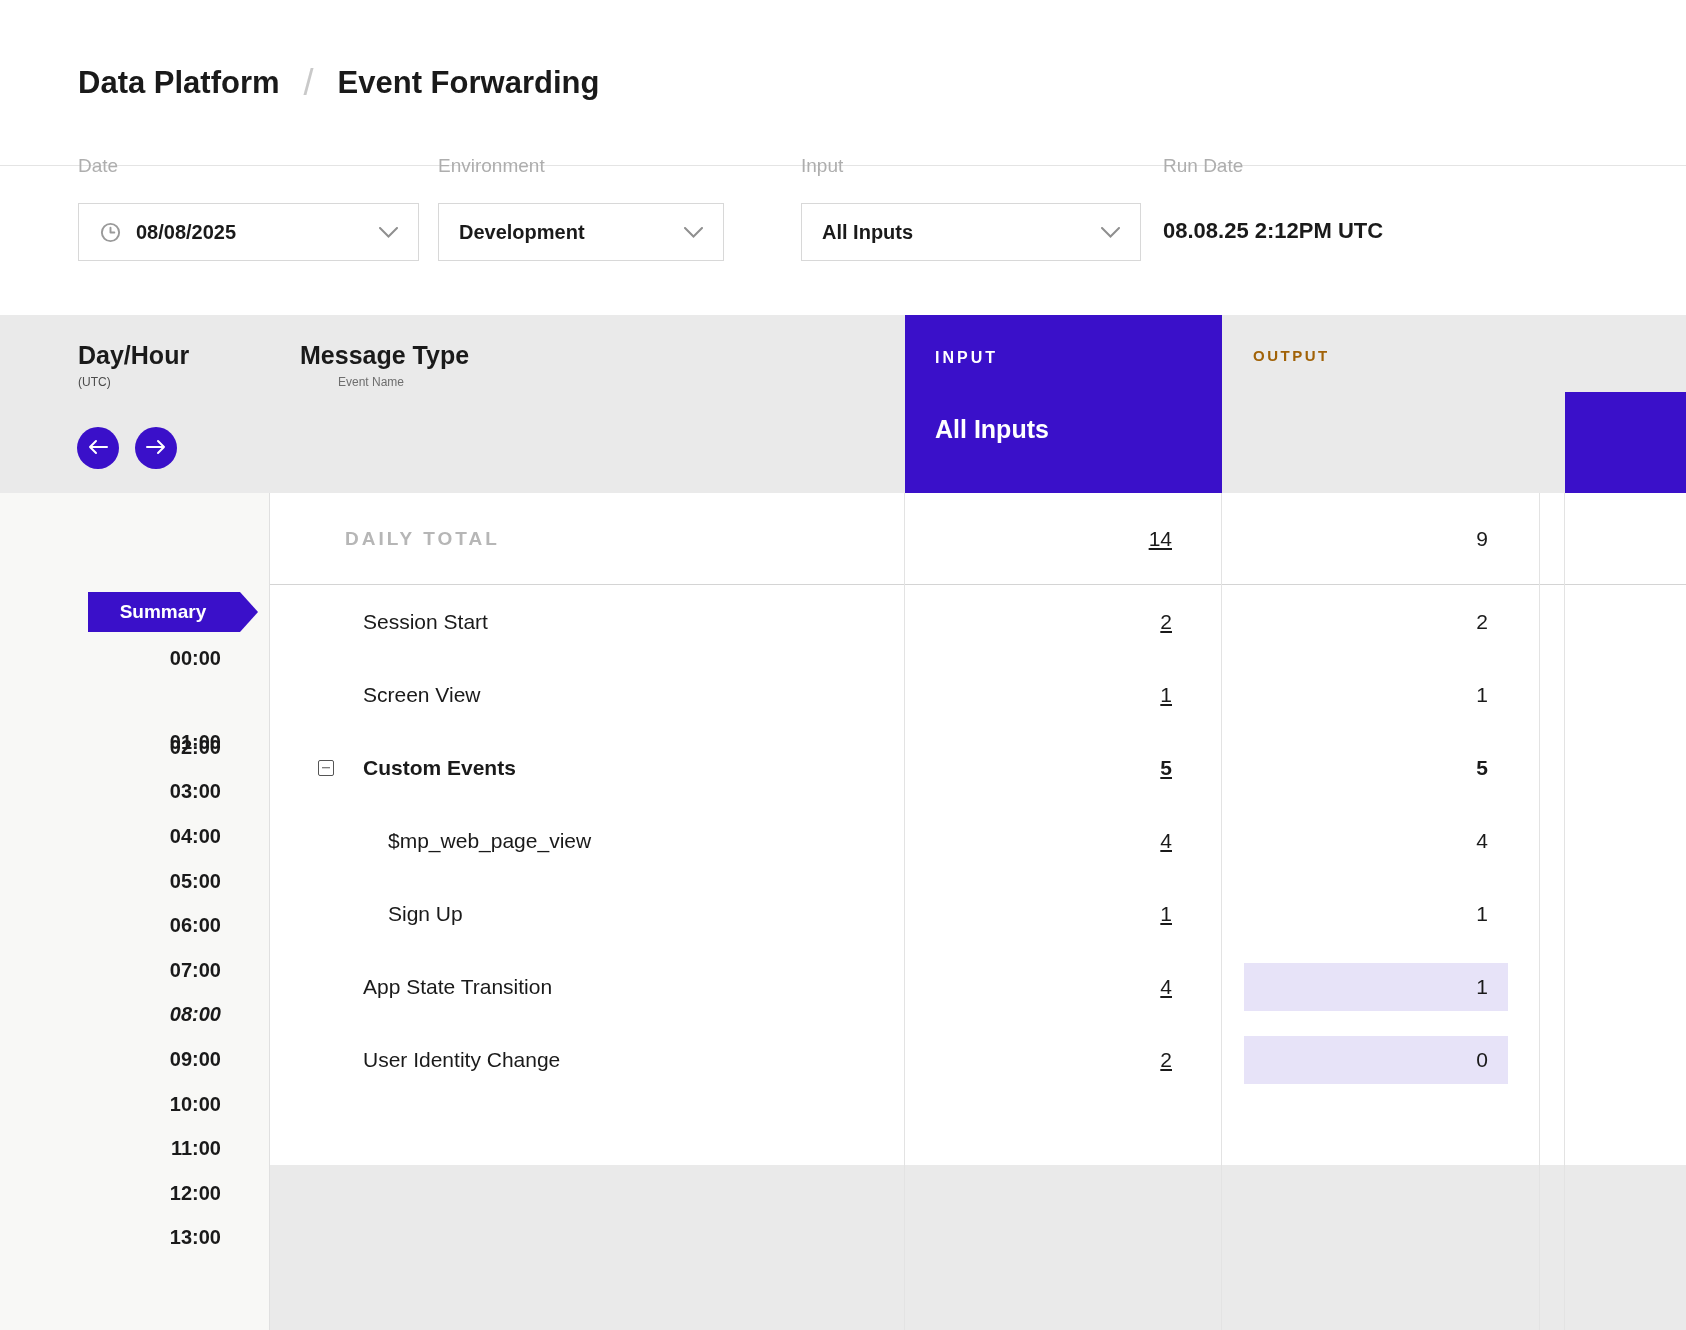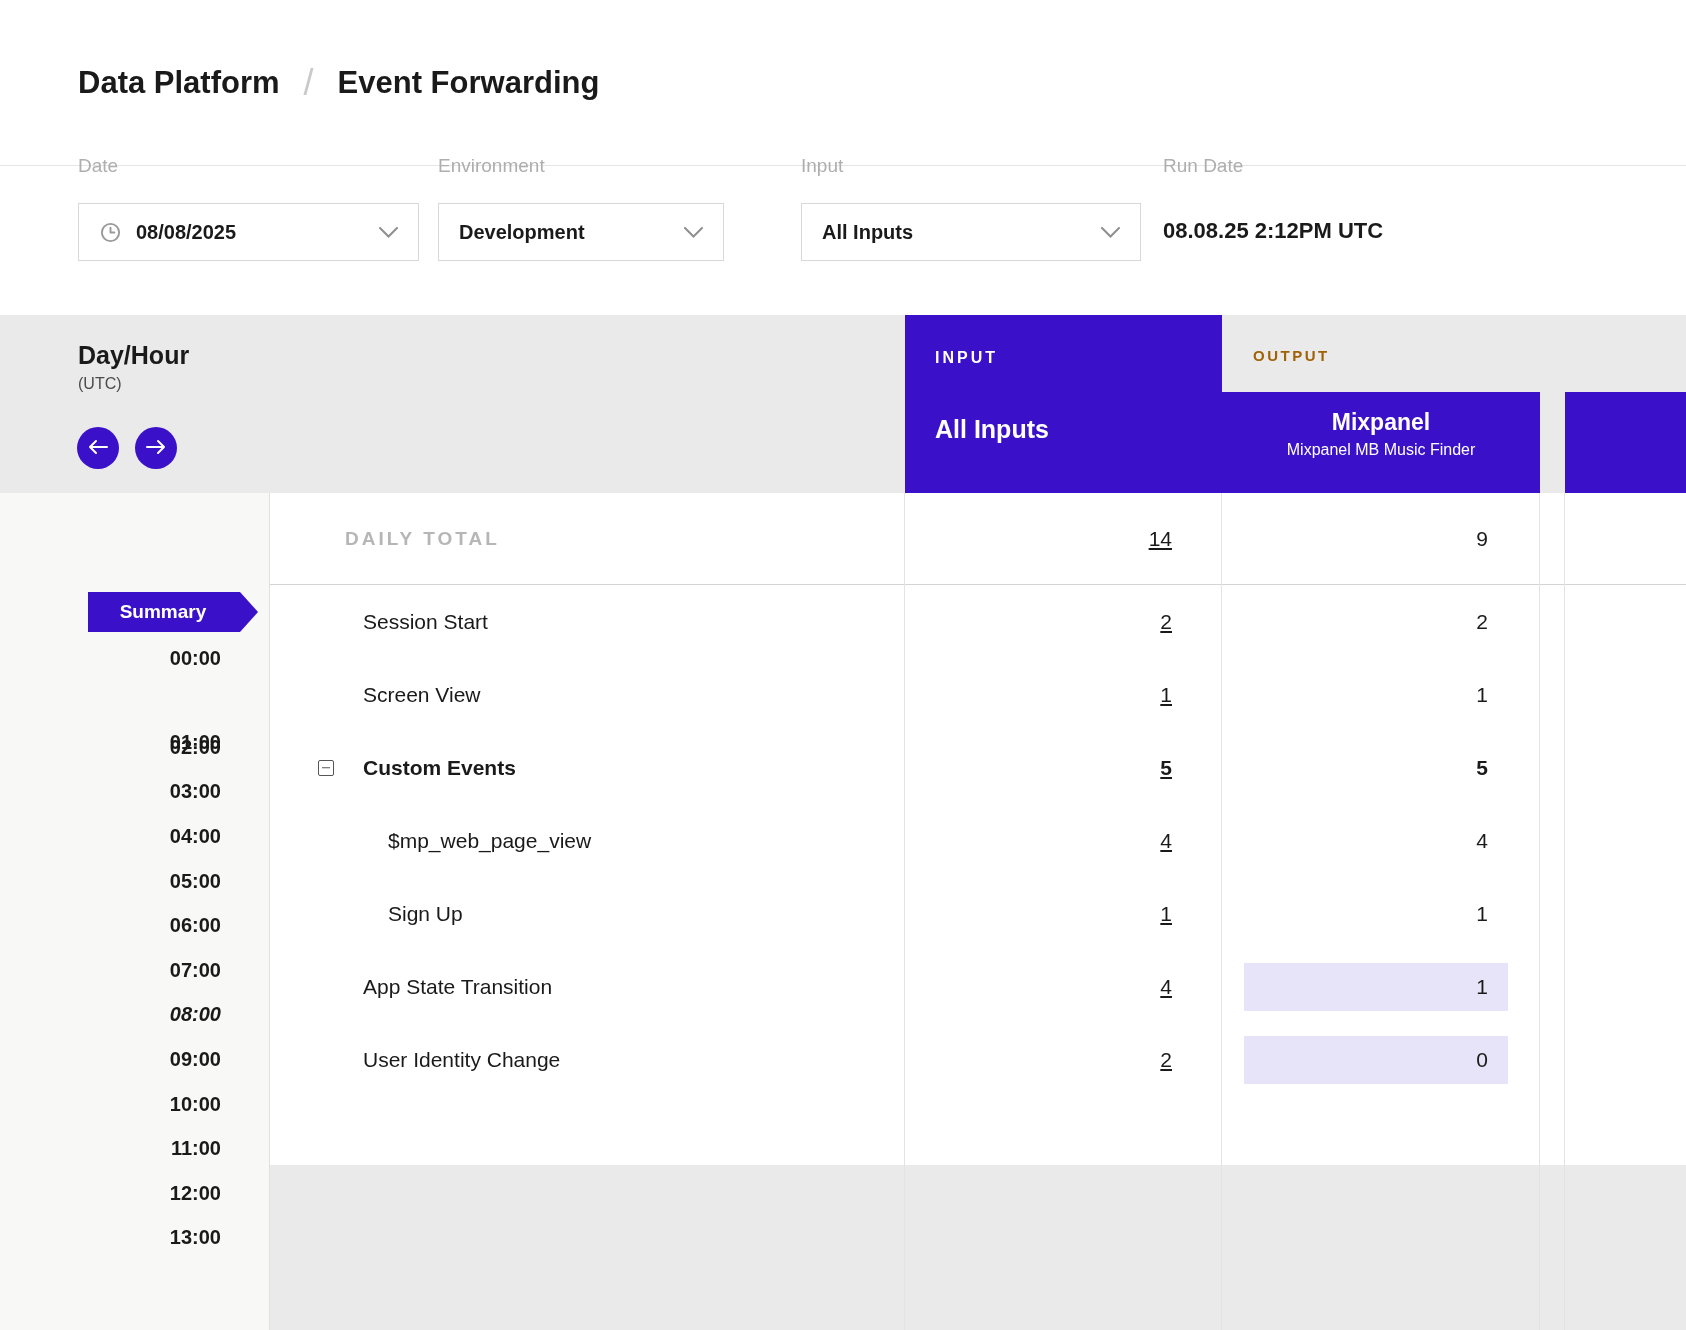--- a/index.html
+++ b/index.html
@@ -23,21 +23,21 @@
   .f-date { left:78px; width:341px; } .f-env { left:438px; width:286px; } .f-input { left:801px; width:340px; }
   .select-value { font-size:20px; font-weight:700; }
   .clock-wrap { margin-right:14px; display:flex; align-items:center; }
   .chevron-wrap { margin-left:auto; display:flex; align-items:center; }
   .run-date-value { position:absolute; left:1163px; top:218px; font-size:22px; font-weight:700; }
 
   
   .table-header { position:absolute; top:315px; left:0; width:1686px; height:178px; background:#EAEAEA; }
   .day-hour { position:absolute; left:78px; top:26px; }
   .hdr-title { font-size:25px; font-weight:700; }
-  .hdr-sub { font-size:16px; color:#4b4b4b; margin-top:5px; }
+  .hdr-sub { font-size:12px; color:#4b4b4b; margin-top:5px; }
   .msg-type { position:absolute; left:300px; top:26px; }
   .msg-type .hdr-sub { margin-left:38px; color:#6e6e6e; }
   .nav { position:absolute; left:77px; top:112px; display:flex; gap:16px; }
   .nav-btn { width:42px; height:42px; border-radius:50%; background:var(--accent); border:none;
              display:flex; align-items:center; justify-content:center; cursor:pointer; }
   .output-label { position:absolute; left:1253px; top:32px; font-size:15px; font-weight:700;
                   letter-spacing:2.5px; color:#a16207; }
   .input-block { position:absolute; left:905px; top:0; width:317px; height:178px;
                  background:var(--accent); color:#fff; cursor:pointer; }
   .input-block .blk-lbl { position:absolute; left:30px; top:34px; font-size:16px; font-weight:700; letter-spacing:3px; }
@@ -148,28 +148,28 @@
         </span>
       </button>
       <button class="nav-btn">
         <span>
           <svg width="20" height="16" viewBox="0 0 20 16" fill="none" stroke="#fff" stroke-width="2" stroke-linecap="round" stroke-linejoin="round">
               <path d="M1 8h17M12 2l6 6-6 6"></path>
             </svg>
         </span>
       </button>
     </div>
+    <div class="msg-type">
+      <div class="hdr-title">Message Type</div>
+      <div class="hdr-sub">Event Name</div>
+    </div>
     <div class="output-label">OUTPUT</div>
     <div class="input-block">
       <div class="blk-lbl">INPUT</div>
       <div class="blk-val">All Inputs</div>
-    </div>
-    <div class="mixpanel-block">
-      <div class="blk-nm">Mixpanel</div>
-      <div class="blk-sub">Mixpanel MB Music Finder</div>
     </div>
     <div class="partial-block"></div>
   </div>
 
   <div class="table-body">
     <div class="bottom-gray"></div>
 
     <div class="time-col">
       <div class="summary-badge">Summary</div>
     <div class="time-slot" style="top: 153.5px;">00:00</div>

